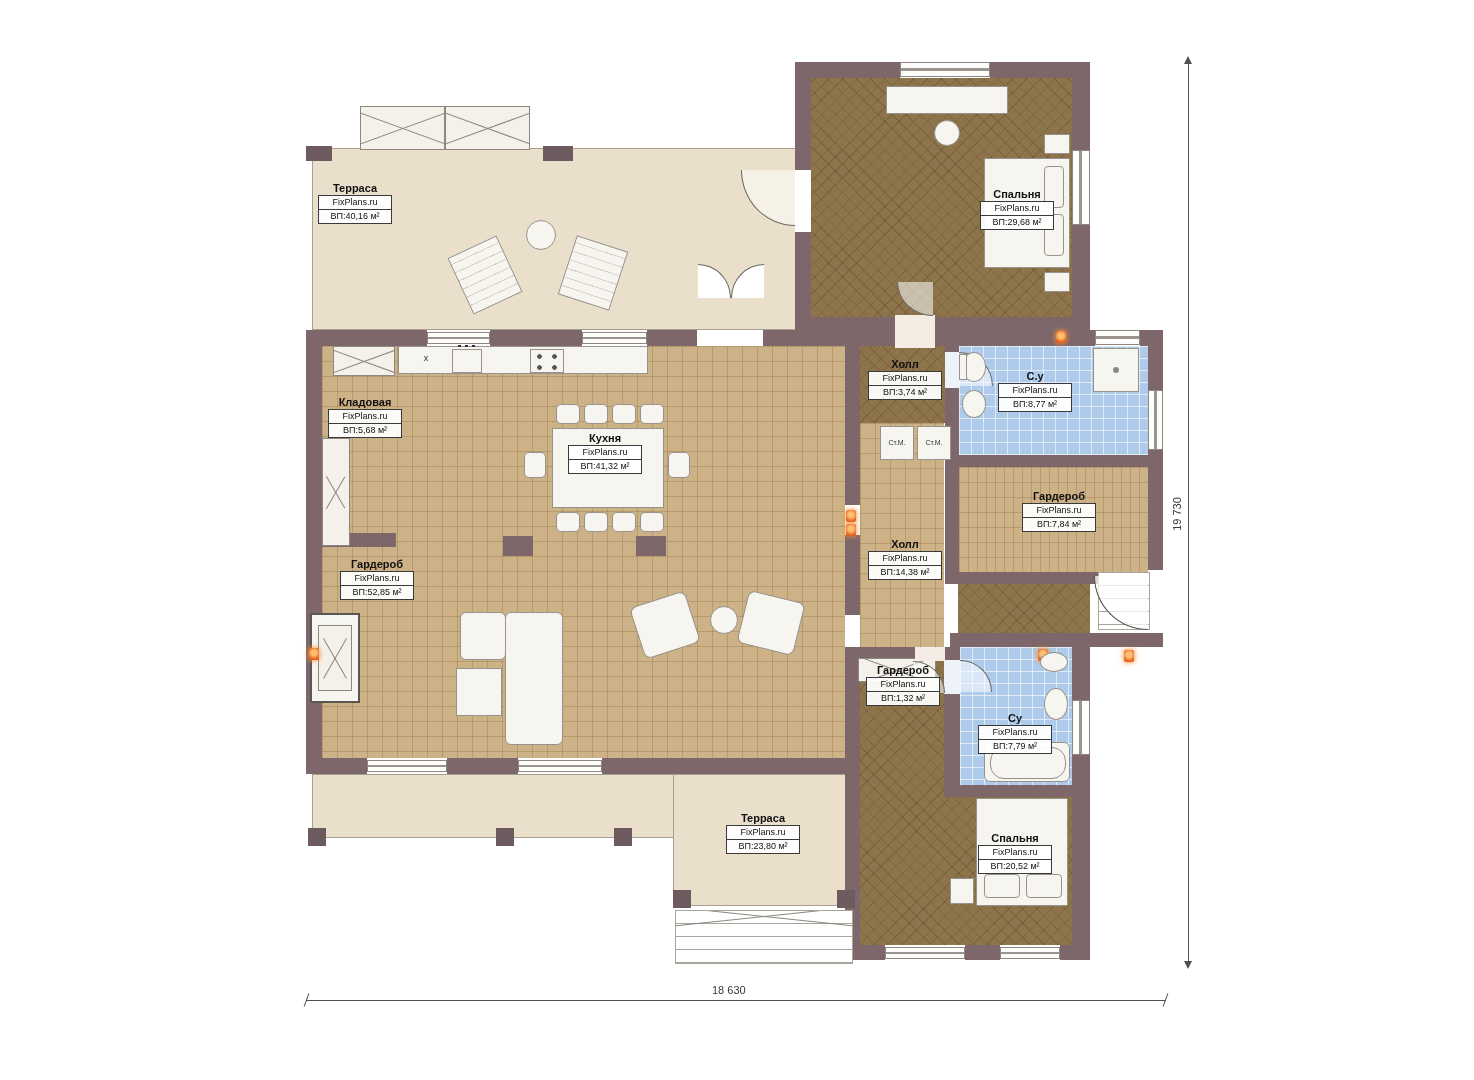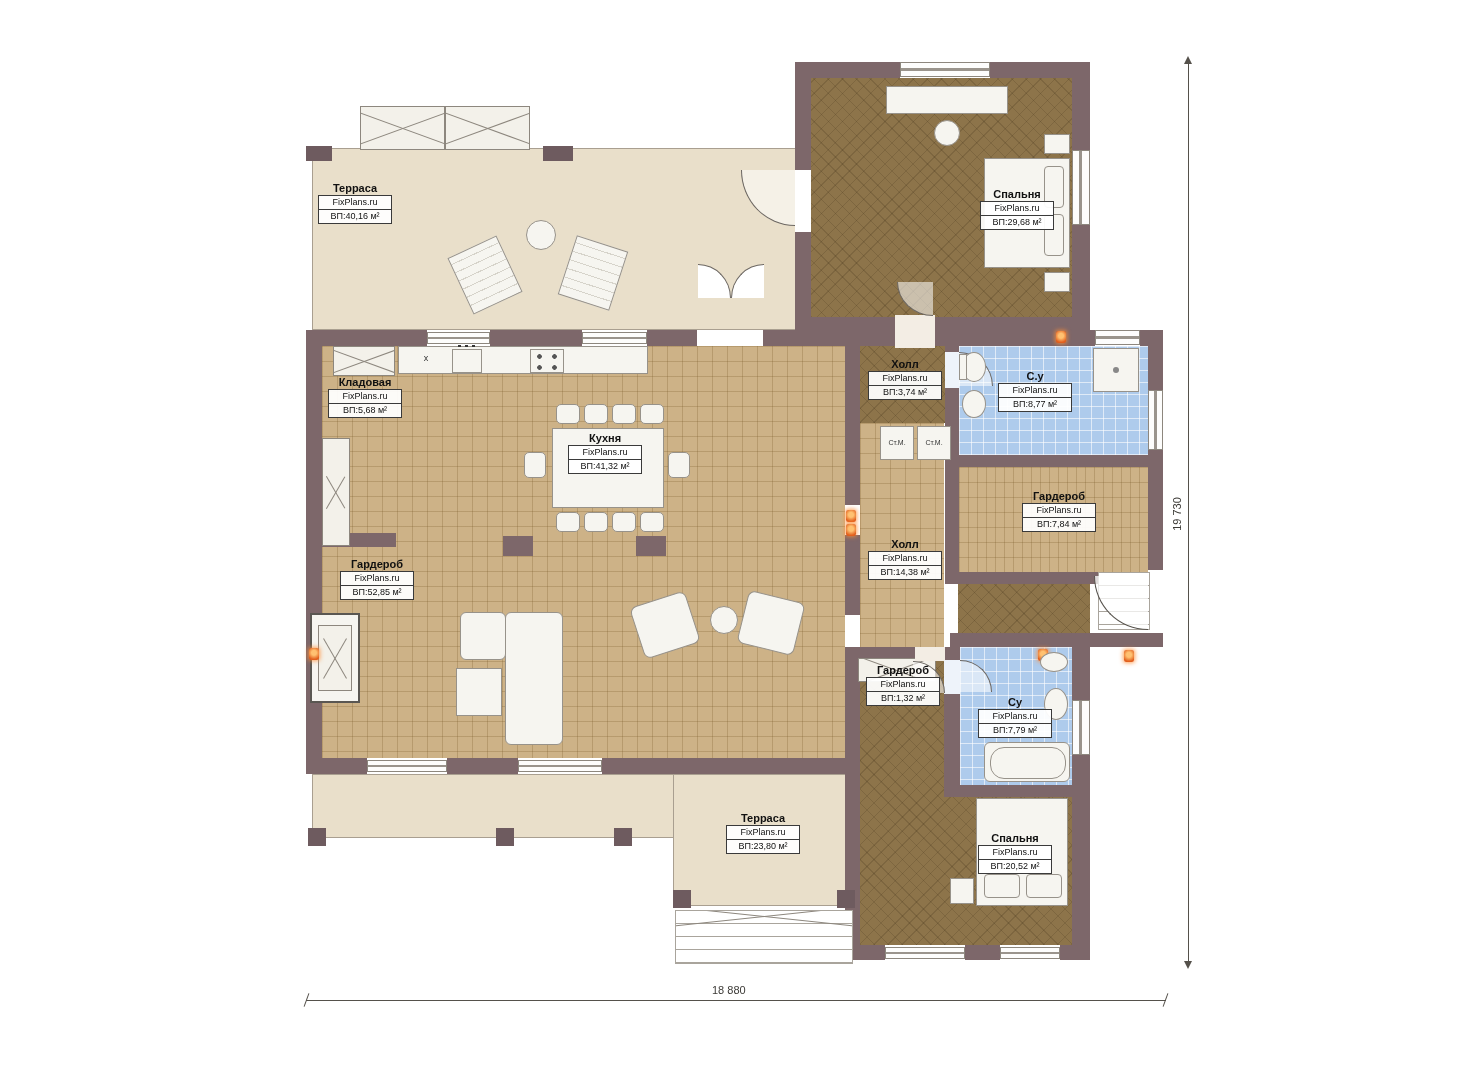--- a/index.html
+++ b/index.html
@@ -232,21 +232,21 @@
   <div class="lbl" style="left:318px;top:182px;">
     <div class="t">Терраса</div>
     <div class="b">FixPlans.ru</div>
     <div class="b">ВП:40,16 м²</div>
   </div>
   <div class="lbl" style="left:980px;top:188px;">
     <div class="t">Спальня</div>
     <div class="b">FixPlans.ru</div>
     <div class="b">ВП:29,68 м²</div>
   </div>
-  <div class="lbl" style="left:328px;top:376px;">
+  <div class="lbl" style="left:328px;top:396px;">
     <div class="t">Кладовая</div>
     <div class="b">FixPlans.ru</div>
     <div class="b">ВП:5,68 м²</div>
   </div>
   <div class="lbl" style="left:568px;top:432px;">
     <div class="t">Кухня</div>
     <div class="b">FixPlans.ru</div>
     <div class="b">ВП:41,32 м²</div>
   </div>
   <div class="lbl" style="left:868px;top:358px;">
@@ -272,39 +272,39 @@
   <div class="lbl" style="left:340px;top:558px;">
     <div class="t">Гардероб</div>
     <div class="b">FixPlans.ru</div>
     <div class="b">ВП:52,85 м²</div>
   </div>
   <div class="lbl" style="left:866px;top:664px;">
     <div class="t">Гардероб</div>
     <div class="b">FixPlans.ru</div>
     <div class="b">ВП:1,32 м²</div>
   </div>
-  <div class="lbl" style="left:978px;top:696px;">
+  <div class="lbl" style="left:978px;top:712px;">
     <div class="t">Су</div>
     <div class="b">FixPlans.ru</div>
     <div class="b">ВП:7,79 м²</div>
   </div>
   <div class="lbl" style="left:726px;top:812px;">
     <div class="t">Терраса</div>
     <div class="b">FixPlans.ru</div>
     <div class="b">ВП:23,80 м²</div>
   </div>
   <div class="lbl" style="left:978px;top:832px;">
     <div class="t">Спальня</div>
     <div class="b">FixPlans.ru</div>
     <div class="b">ВП:20,52 м²</div>
   </div>
 
   <div class="dimline" style="left:306px;top:1000px;width:860px;height:1px;"></div>
   <div class="dimline" style="left:306px;top:993px;width:1px;height:14px;transform:rotate(20deg);"></div>
   <div class="dimline" style="left:1165px;top:993px;width:1px;height:14px;transform:rotate(20deg);"></div>
-  <div class="dimtxt" style="left:712px;top:984px;">18 880</div>
+  <div class="dimtxt" style="left:712px;top:984px;">18 630</div>
 
   <div class="dimline" style="left:1188px;top:62px;width:1px;height:903px;"></div>
   <div class="tri" style="left:1184px;top:56px;border-left:4px solid transparent;border-right:4px solid transparent;border-bottom:8px solid #55514b;"></div>
   <div class="tri" style="left:1184px;top:961px;border-left:4px solid transparent;border-right:4px solid transparent;border-top:8px solid #55514b;"></div>
   <div class="dimtxt" style="left:1160px;top:508px;transform:rotate(-90deg);transform-origin:center;">19 730</div>
 
 </div>
 
 </body></html>

